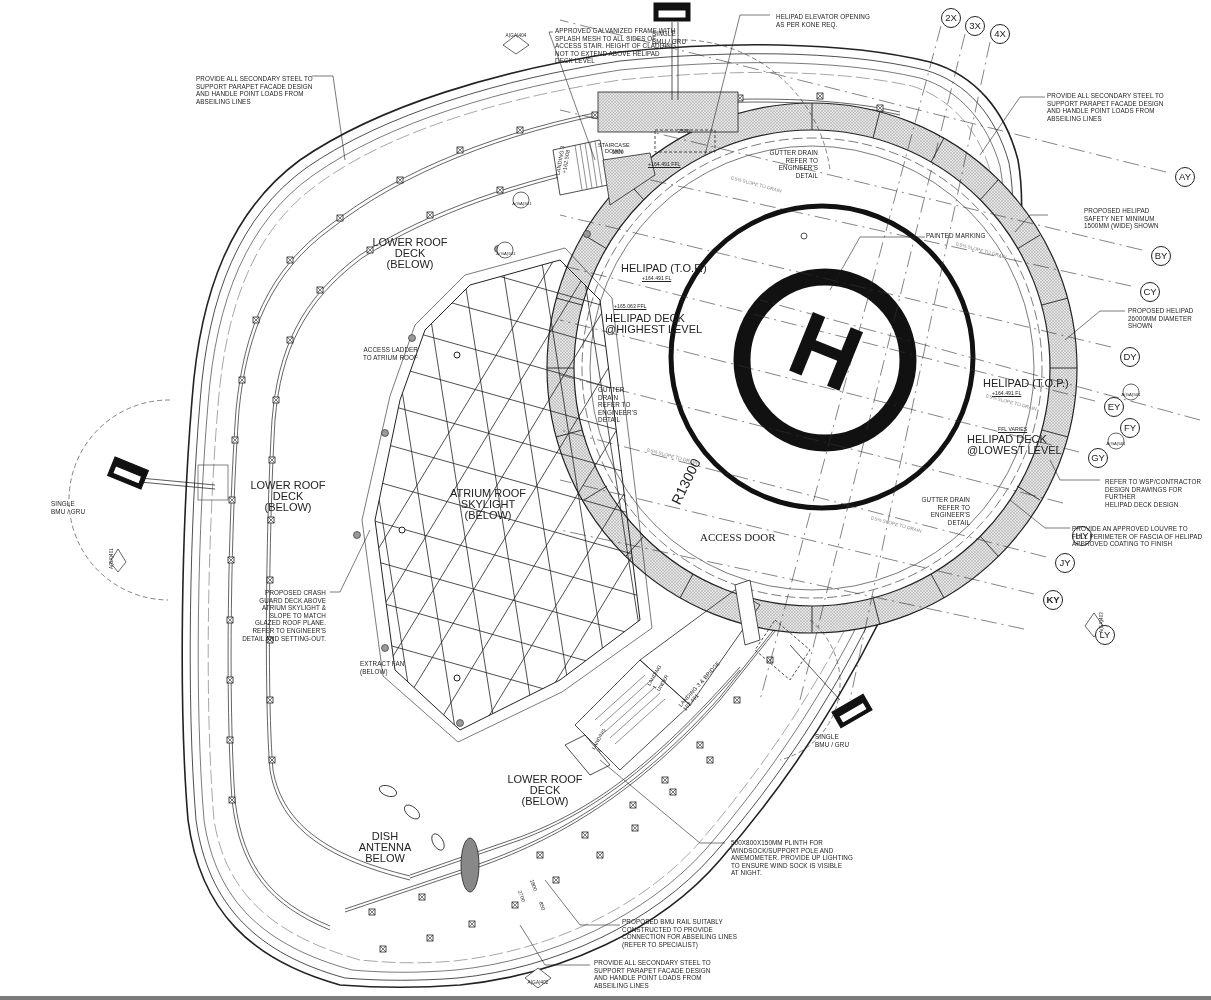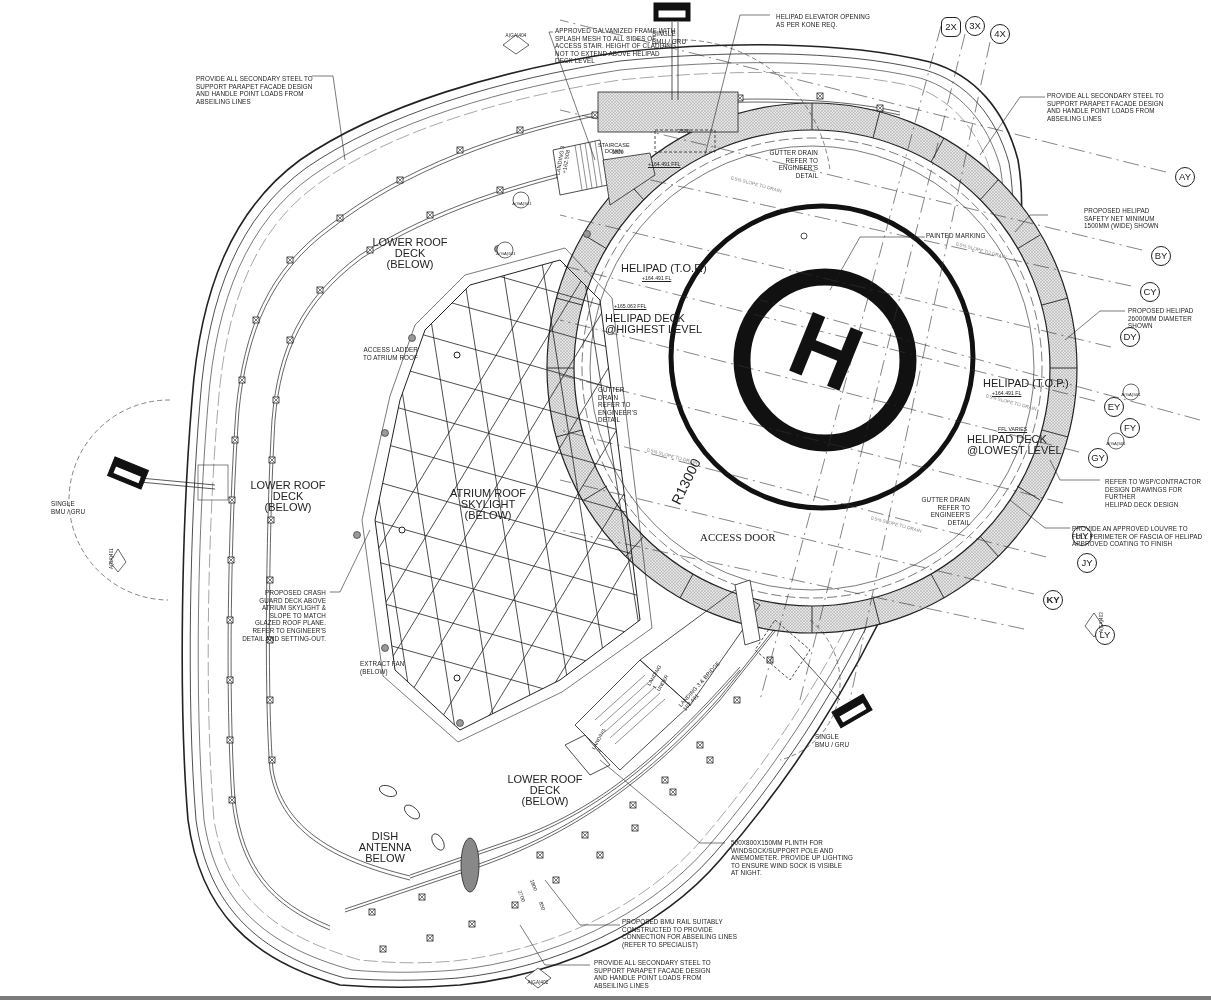--- a/index.html
+++ b/index.html
@@ -290,32 +290,32 @@
     <polygon points="110,562 118,549 126,562 118,572"></polygon>
     <polygon points="525,978 538,968 551,978 538,988"></polygon>
     <polygon points="1085,626 1094,613 1103,626 1094,637"></polygon>
     <circle cx="521" cy="200" r="8"></circle>
       <circle cx="505" cy="250" r="8"></circle>
     <circle cx="1131" cy="392" r="8"></circle>
       <circle cx="1116" cy="441" r="8"></circle>
   </g>
 </svg>
 
-<div class="grid-bubble" style="left:941px;top:17px;border-radius:6px;">2X</div>
+<div class="grid-bubble" style="left:941px;top:8px;">2X</div>
 <div class="grid-bubble" style="left:965px;top:16px;">3X</div>
 <div class="grid-bubble" style="left:990px;top:24px;">4X</div>
 <div class="grid-bubble" style="left:1175px;top:167px;">AY</div>
 <div class="grid-bubble" style="left:1151px;top:246px;">BY</div>
 <div class="grid-bubble" style="left:1140px;top:282px;">CY</div>
-<div class="grid-bubble" style="left:1120px;top:327px;">DY</div>
+<div class="grid-bubble" style="left:1120px;top:347px;">DY</div>
 <div class="grid-bubble" style="left:1104px;top:397px;">EY</div>
 <div class="grid-bubble" style="left:1120px;top:418px;">FY</div>
 <div class="grid-bubble" style="left:1088px;top:448px;">GY</div>
 <div class="grid-bubble" style="left:1072px;top:526px;">HY</div>
-<div class="grid-bubble" style="left:1077px;top:553px;">JY</div>
+<div class="grid-bubble" style="left:1055px;top:553px;">JY</div>
 <div class="grid-bubble" style="left:1043px;top:590px;font-weight:bold;">KY</div>
 <div class="grid-bubble" style="left:1095px;top:625px;">LY</div>
 
 <div class="note center" style="left:505px;top:33px;font-size:4.5px;line-height:5px;width:22px;">A(GA)404</div>
 <div class="note center" style="left:100px;top:556px;font-size:4.5px;line-height:5px;width:22px;transform:rotate(-90deg);">A(GA)401</div>
 <div class="note center" style="left:527px;top:980px;font-size:4.5px;line-height:5px;width:22px;">A(GA)402</div>
 <div class="note center" style="left:1090px;top:620px;font-size:4.5px;line-height:5px;width:22px;transform:rotate(-90deg);">A(GA)403</div>
 <div class="note center" style="left:511px;top:201px;font-size:4.2px;line-height:5px;width:22px;">A(GA)501</div>
 <div class="note center" style="left:495px;top:251px;font-size:4.2px;line-height:5px;width:22px;">A(GA)501</div>
 <div class="note center" style="left:1120px;top:392px;font-size:4.2px;line-height:5px;width:22px;">A(GA)501</div>

